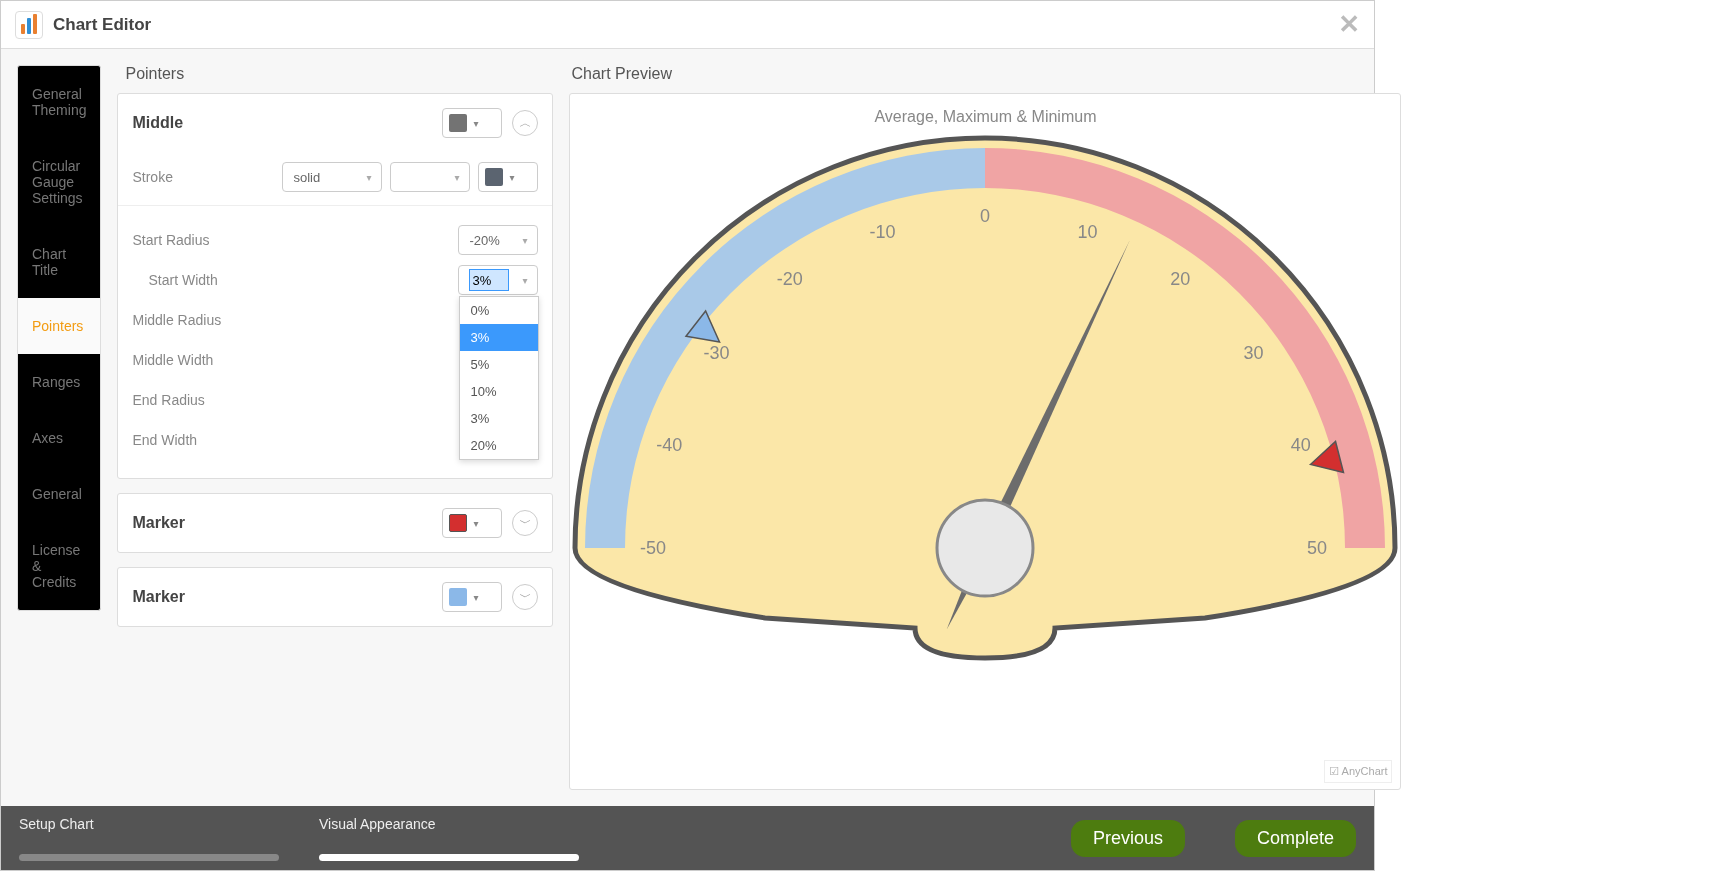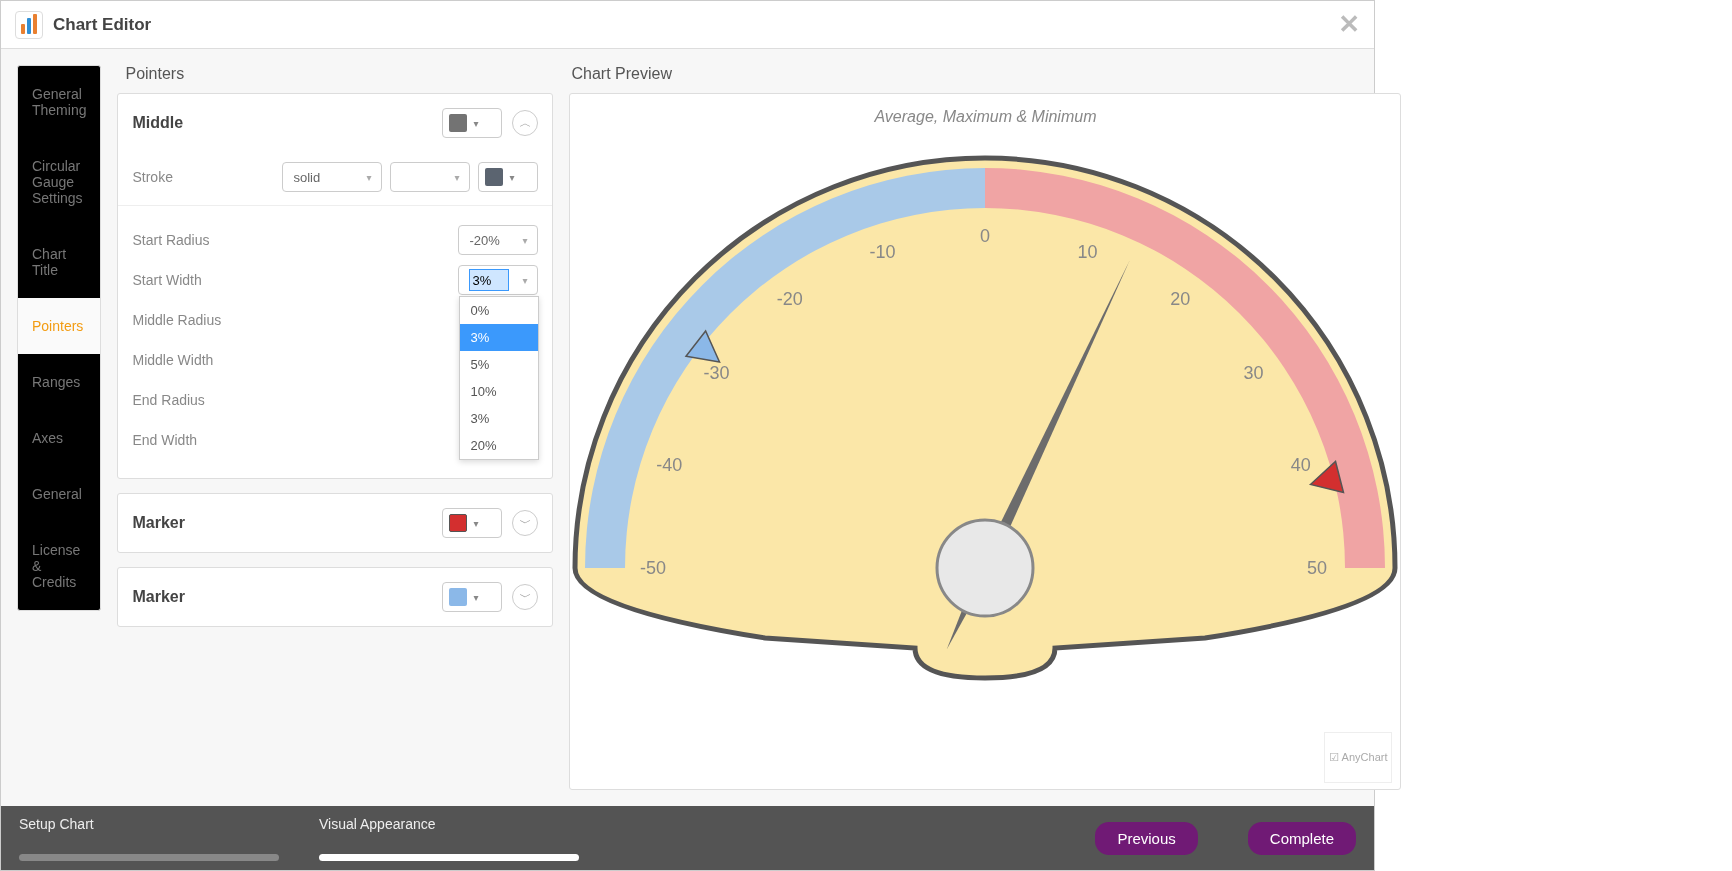--- a/index.html
+++ b/index.html
@@ -52,31 +52,31 @@
 
 .divider { height:1px;background:#eee;margin:8px -14px 14px -14px; }
 
 .dropdown-menu { position:absolute; top:30px; left:0; width:80px; background:#fff; border:1px solid #ccc; box-shadow:0 2px 6px rgba(0,0,0,.15); z-index:50;}
 .dropdown-menu .opt { padding:6px 10px; font-size:13px; color:#555; cursor:pointer; }
 .dropdown-menu .opt.selected { background:#3b99fc; color:#fff; }
 
 .preview-col { flex:1; display:flex; flex-direction:column; }
 .preview-col .section-title { font-size:16px; color:#555; padding:0 4px 10px 2px; }
 .preview-box { flex:1; background:#fff; border:1px solid #ddd; border-radius:3px; position:relative; margin-bottom:16px; display:flex; flex-direction:column; align-items:center; padding-top:14px; }
-.preview-box .chart-title { font-size:16px; color:#888; margin-bottom:22px;font-style:italic; }
-.preview-box .credit { position:absolute; right:8px; bottom:6px; font-size:11px; color:#aaa; border:1px solid #eee; padding:18px 4px; }
+.preview-box .chart-title { font-size:16px; color:#888; margin-bottom:2px; }
+.preview-box .credit { position:absolute; right:8px; bottom:6px; font-size:11px; color:#aaa; border:1px solid #eee; padding:4px 4px; }
 
 .footer { height:64px; background:#545454; display:flex; align-items:center; padding:0 18px; gap:40px; }
 .step { display:flex; flex-direction:column; gap:22px; }
 .step .s-label { color:#eee; font-size:14px; }
 .step .bar { width:260px; height:7px; border-radius:4px; }
 .step .bar.dim { background:#888; }
 .step .bar.bright { background:#fff; }
 .footer .spacer { flex:1; }
-.btn { background:#701a75; color:#fff; border:none; border-radius:14px; padding:8px 22px; font-size:15px; cursor:pointer; margin-left:10px; }
+.btn { background:#4d7c0f; color:#fff; border:none; border-radius:14px; padding:8px 22px; font-size:18px; cursor:pointer; margin-left:10px; }
 
 svg.gauge { width: 830px; height: 560px; }
 .tick-label { fill:#888; font-size:18px; }
 </style>
 </head>
 <body>
 
 <div class="window">
   <div class="title-bar">
     <div class="logo">
@@ -138,21 +138,21 @@
           <div class="form-row">
             <div class="label">Start Radius</div>
             <div class="controls">
               <div class="select w-val">
                 <span>-20%</span>
                 <span class="sel-caret">▾</span>
               </div>
             </div>
           </div>
 
-          <div class="form-row" style="z-index:60;">
+          <div class="form-row" style="z-index:60;margin-left:16px;">
             <div class="label">Start Width</div>
             <div class="controls">
               <div class="select w-val editing-input" style="position:relative;">
                 <input type="text" value="3%" style="">
                 <span class="sel-caret">▾</span>
                 <div class="dropdown-menu">
                   <div class="opt">0%</div>
                   <div class="opt selected">3%</div>
                   <div class="opt">5%</div>
                   <div class="opt">10%</div>

